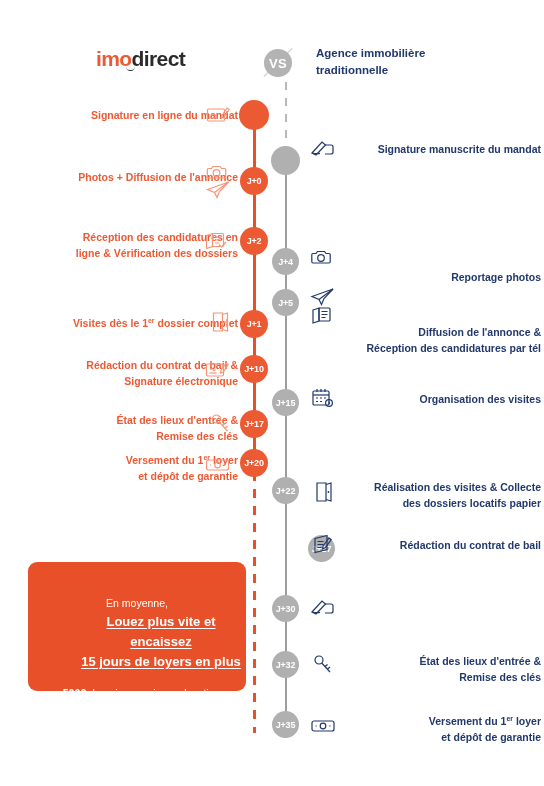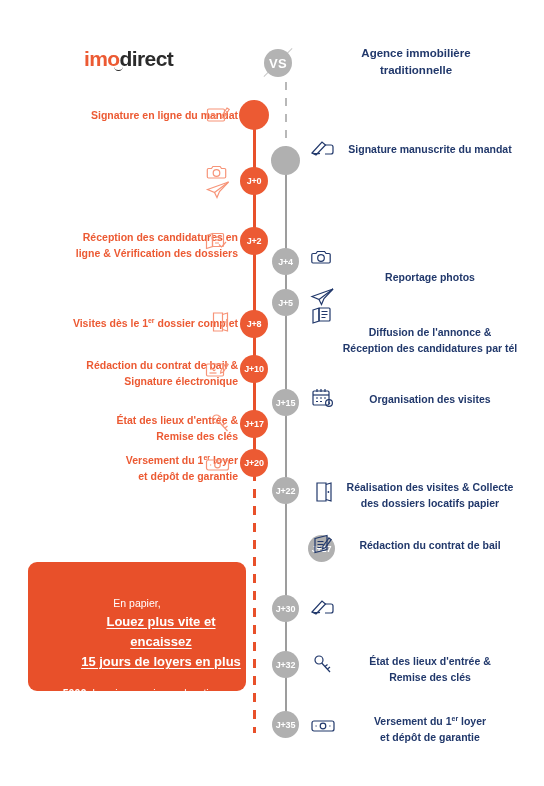--- a/index.html
+++ b/index.html
@@ -5,21 +5,21 @@
   * { box-sizing: border-box; margin: 0; padding: 0; }
   html, body {
     width: 544px; height: 786px;
     background: #ffffff;
     font-family: "Liberation Sans", sans-serif;
     overflow: hidden;
   }
   #root { position: relative; width: 544px; height: 786px; }
 
   
-  .logo { position: absolute; left: 84px; top: 46px; width: 96px; height: 26px; }
+  .logo { position: absolute; left: 96px; top: 46px; width: 96px; height: 26px; }
   .logo-text {
     font-size: 21px; font-weight: bold; letter-spacing: -0.6px;
     line-height: 26px; white-space: nowrap;
   }
   .logo-imo { color: #ec5a33; }
   .logo-direct { color: #2b2b2b; }
   .logo-smile {
     position: absolute; left: 30px; top: 20px;
     width: 9px; height: 5px;
     border-bottom: 1.6px solid #2b2b2b;
@@ -36,21 +36,21 @@
     position: absolute; left: 8px; top: 8px; width: 28px; height: 28px;
     border-radius: 50%; background: #b3b3b3;
     color: #ffffff; font-size: 13px; font-weight: bold;
     display: flex; align-items: center; justify-content: center;
     letter-spacing: 0.3px;
   }
 
   
   .right-title {
     position: absolute; left: 316px; top: 45px; width: 200px;
-    text-align: center; color: #21386b; font-size: 11.5px;
+    text-align: left; color: #21386b; font-size: 11.5px;
     font-weight: bold; line-height: 17px;
   }
 
   
   .orange-line {
     position: absolute; left: 253px; width: 2.5px;
     background: #e8502a;
   }
   .orange-dashed {
     position: absolute; left: 253px; width: 2.5px;
@@ -80,22 +80,22 @@
   .row-left {
     position: absolute; right: 306px; width: 230px;
     text-align: right; color: #ec5a33;
     font-size: 10.5px; font-weight: bold; line-height: 16px;
   }
   .icon-box { position: absolute; width: 27px; height: 26px; }
   .icon-box svg { width: 100%; height: 100%; display: block; }
 
   
   .row-right {
-    position: absolute; left: 330px; width: 200px;
-    text-align: center; color: #21386b;
+    position: absolute; left: 341px; width: 200px;
+    text-align: right; color: #21386b;
     font-size: 10.5px; font-weight: bold; line-height: 16px;
   }
   .icon-right { position: absolute; left: 310px; width: 26px; height: 26px; }
   .icon-right svg { width: 100%; height: 100%; display: block; }
 
   sup { font-size: 0.66em; vertical-align: super; line-height: 0; }
 
   
   .callout {
     position: absolute; left: 28px; top: 562px;
@@ -138,21 +138,21 @@
   <div class="node orange" style="left:239px;top:100px;width:30px;height:30px;">
       <span></span>
     </div>
   <div class="node orange" style="left:240px;top:167px;width:28px;height:28px;">
       <span>J+0</span>
     </div>
   <div class="node orange" style="left:240px;top:227px;width:28px;height:28px;">
       <span>J+2</span>
     </div>
   <div class="node orange" style="left:240px;top:310px;width:28px;height:28px;">
-      <span>J+8</span>
+      <span>J+1</span>
     </div>
   <div class="node orange" style="left:240px;top:355px;width:28px;height:28px;">
       <span>J+10</span>
     </div>
   <div class="node orange" style="left:240px;top:410px;width:28px;height:28px;">
       <span>J+17</span>
     </div>
   <div class="node orange" style="left:240px;top:449px;width:28px;height:28px;">
       <span>J+20</span>
     </div>
@@ -188,20 +188,21 @@
   <div class="row-left" style="top:107px;">Signature en ligne du mandat</div>
   <div class="icon-box" style="left:205px;top:102px;">
     <svg viewBox="0 0 26 26" fill="none" stroke="#f79478" stroke-width="1.2">
       <rect x="2" y="7" width="17" height="12" rx="1.2"></rect>
       <path d="M5 16h7"></path>
         <path d="M6 13c1-1.6 2-1.6 2.6-.3.6 1.3 1.6 1.2 2.3-.2"></path>
       <path d="M16.5 13.5 21.5 6l2.2 1.5-5 7.6-2.6 1z"></path>
     </svg>
   </div>
 
+  <div class="row-left" style="top:169px;">Photos + Diffusion de l'annonce</div>
   <div class="icon-box" style="left:205px;top:159px;">
     <svg viewBox="0 0 26 26" fill="none" stroke="#f79478" stroke-width="1.2">
       <path d="M3 9.5h3l1.4-2h7.2l1.4 2h3a1.2 1.2 0 0 1 1.2 1.2v7.1a1.2 1.2 0 0 1-1.2 1.2H3A1.2 1.2 0 0 1 1.8 17.8v-7.1A1.2 1.2 0 0 1 3 9.5z"></path>
       <circle cx="11" cy="14" r="3.3"></circle>
     </svg>
   </div>
   <div class="icon-box" style="left:205px;top:177px;">
     <svg viewBox="0 0 26 26" fill="none" stroke="#f79478" stroke-width="1.2">
       <path d="M2 12.5 23 5l-9 9.5-2.5 6-2.5-5z"></path>
       <path d="M9 15.5 23 5"></path>
@@ -339,19 +340,19 @@
   <div class="row-right" style="top:713px;">Versement du 1<sup>er</sup> loyer<br>et dépôt de garantie</div>
   <div class="icon-right" style="top:713px;">
     <svg viewBox="0 0 26 26" fill="none" stroke="#21386b" stroke-width="1.2">
       <rect x="2" y="8" width="22" height="10" rx="2"></rect>
       <circle cx="13" cy="13" r="2.8"></circle>
       <path d="M5.5 13h1.2M19.3 13h1.2"></path>
     </svg>
   </div>
 
   <div class="callout">
-    <div class="callout-lead">En papier,</div>
+    <div class="callout-lead">En moyenne,</div>
     <div class="callout-big">Louez plus vite et encaissez</div>
     <div class="callout-big">15 jours de loyers en plus</div>
     <div class="callout-sub"><b>~ 500€</b><span> de gain par mise en location</span></div>
   </div>
 
 </div>
 
 </body></html>

